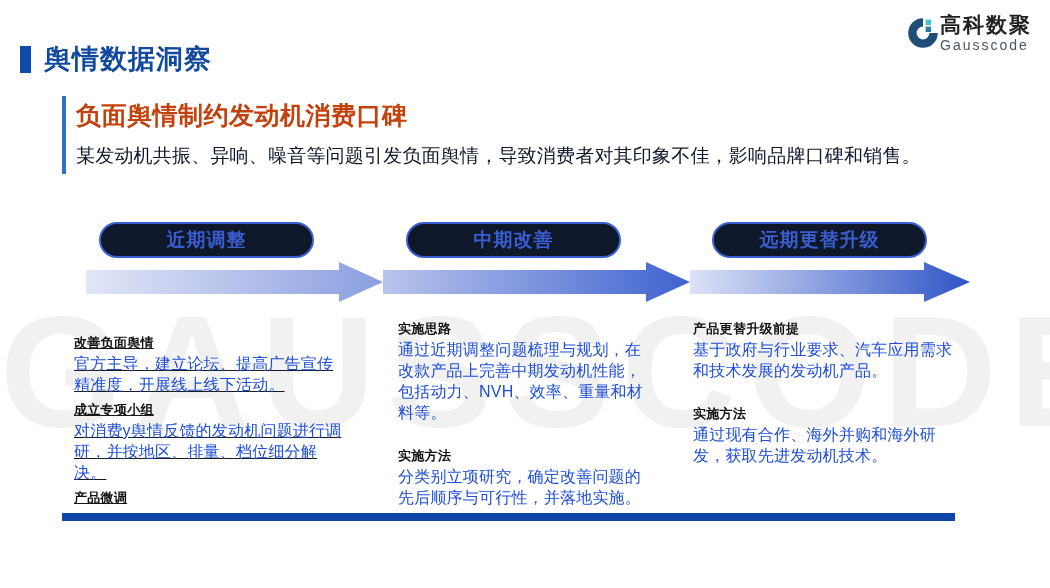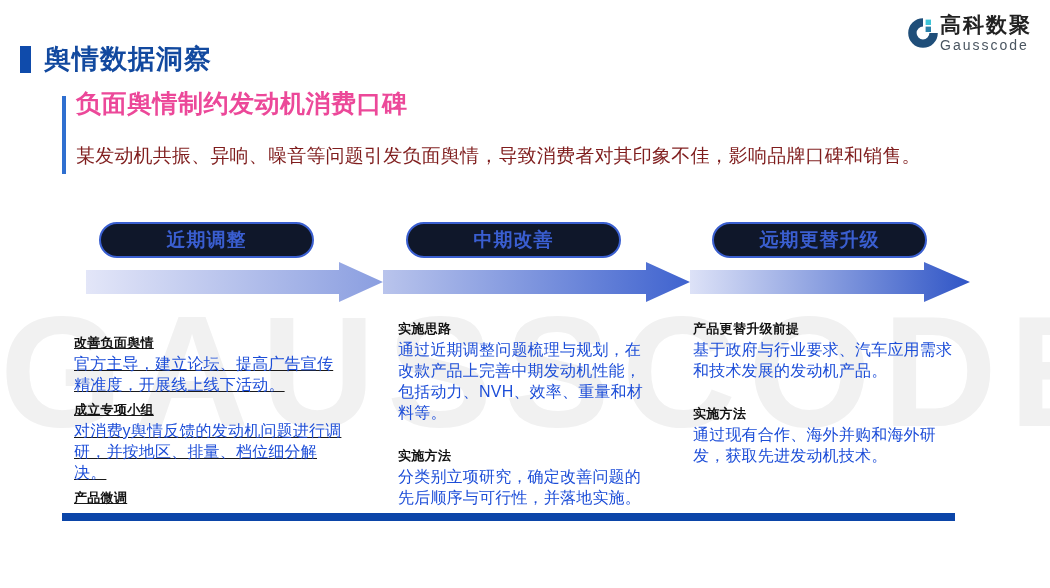--- a/index.html
+++ b/index.html
@@ -107,34 +107,34 @@
     left: 62px;
     top: 96px;
     width: 4px;
     height: 78px;
     background: #2f6fd0;
     z-index: 4;
   }
   .main-title {
     position: absolute;
     left: 76px;
-    top: 87px;
+    top: 99px;
     font-size: 25px;
     font-weight: 700;
-    color: #ec4899;
+    color: #c2410c;
     letter-spacing: 0.5px;
     z-index: 4;
   }
   .main-sub {
     position: absolute;
     left: 76px;
     top: 143px;
     font-size: 19px;
     font-weight: 400;
-    color: #7f1d1d;
+    color: #0f172a;
     letter-spacing: 0.2px;
     z-index: 4;
   }
 
   
   .pill {
     position: absolute;
     height: 32px;
     border: 2px solid #3a5fd0;
     border-radius: 18px;

